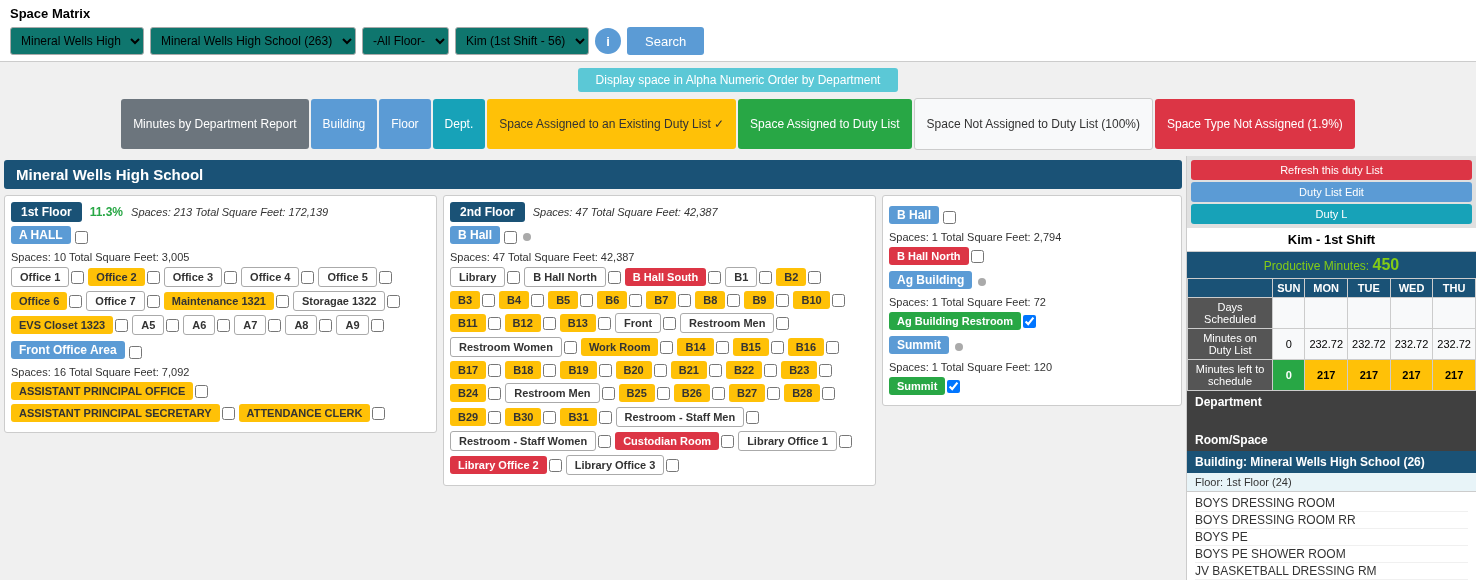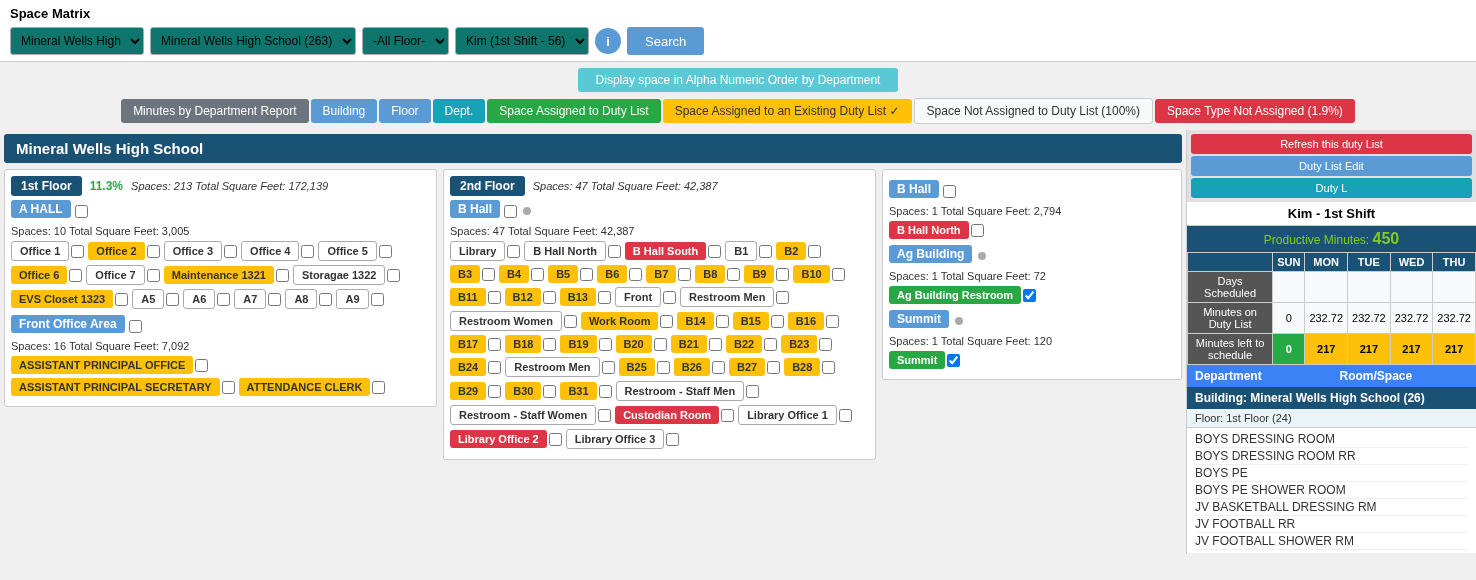--- a/index.html
+++ b/index.html
@@ -6,21 +6,21 @@
     body { background: #f0f0f0; }
     .top-bar { background: #fff; padding: 6px 10px; border-bottom: 1px solid #ccc; }
     .app-title { font-weight: bold; font-size: 13px; margin-bottom: 6px; }
     .top-controls { display: flex; gap: 6px; align-items: center; flex-wrap: wrap; }
     select { padding: 4px 6px; border: 1px solid #aaa; border-radius: 3px; background: #0f766e; font-size: 12px; height: 28px; }
     .info-btn { width: 26px; height: 26px; border-radius: 50%; background: #5b9bd5; border: none; color: white; font-weight: bold; cursor: pointer; font-size: 13px; }
     .search-btn { padding: 4px 18px; background: #5b9bd5; border: none; color: white; border-radius: 3px; cursor: pointer; font-size: 13px; height: 28px; }
     .alpha-btn-row { text-align: center; margin: 6px 0; }
     .alpha-btn { padding: 5px 18px; background: #5bc8d6; border: none; color: white; border-radius: 3px; cursor: pointer; font-size: 12px; }
     .tab-row { display: flex; align-items: center; justify-content: center; gap: 2px; margin: 4px 0 6px; flex-wrap: wrap; }
-    .tab-btn { padding: 5px 12px; border: none; cursor: pointer; border-radius: 3px; font-size: 12px; color: white; }
+    .tab-btn { padding: 18px 12px; border: none; cursor: pointer; border-radius: 3px; font-size: 12px; color: white; }
     .tab-dept-report { background: #6c757d; }
     .tab-building { background: #5b9bd5; }
     .tab-floor { background: #5b9bd5; }
     .tab-dept { background: #17a2b8; }
     .tab-assigned { background: #28a745; color: white; }
     .tab-existing { background: #ffc107; color: #333; }
     .tab-not-assigned { background: #f8f9fa; color: #333; border: 1px solid #ccc; }
     .tab-type-not-assigned { background: #dc3545; }
     .main-content { display: flex; gap: 0; }
     .left-panel { flex: 1; overflow-x: auto; padding: 4px; }
@@ -49,21 +49,21 @@
     .btn-duty { background: #17a2b8; }
     .kim-header { text-align: center; font-weight: bold; font-size: 13px; padding: 4px; background: #fff; border-bottom: 1px solid #ccc; }
     .productive-header { background: #1a5276; color: #84cc16; text-align: center; padding: 4px; font-size: 12px; }
     .prod-number { font-size: 16px; font-weight: bold; }
     .schedule-table { width: 100%; border-collapse: collapse; }
     .schedule-table th, .schedule-table td { border: 1px solid #ccc; padding: 3px 4px; text-align: center; font-size: 11px; }
     .schedule-table th { background: #1a5276; color: white; }
     .th-label { background: #555; color: white; text-align: left; padding: 3px 6px; }
     .td-yellow { background: #ffc107; font-weight: bold; }
     .td-green { background: #28a745; color: white; font-weight: bold; }
-    .dept-room-header { display: flex; gap: 0; background: #3b82f6; }
+    .dept-room-header { display: flex; gap: 16px; background: #404040; flex-direction: column; }
     .dept-room-header div { color: white; padding: 4px 8px; font-weight: bold; font-size: 12px; flex: 1; }
     .building-label { background: #1a5276; color: white; padding: 4px 8px; font-weight: bold; font-size: 12px; }
     .floor-label { background: #e8f4f8; color: #333; padding: 3px 8px; font-size: 11px; border-bottom: 1px solid #ccc; }
     .dept-row { display: flex; padding: 3px 8px; border-bottom: 1px solid #eee; background: #fff; }
     .dept-name { font-weight: bold; font-size: 11px; color: #333; width: 80px; flex-shrink: 0; }
     .room-list { font-size: 11px; color: #333; flex: 1; }
     .room-item { padding: 1px 0; border-bottom: 1px solid #f0f0f0; }
     .na-badge { background: #6c757d; color: white; padding: 2px 6px; border-radius: 3px; font-weight: bold; font-size: 12px; }
     .pct-orange { color: #e67e22; font-weight: bold; }
     .dot { display: inline-block; width: 8px; height: 8px; border-radius: 50%; background: #aaa; margin-left: 2px; }
@@ -93,22 +93,22 @@
 
 <div class="alpha-btn-row">
   <button class="alpha-btn">Display space in Alpha Numeric Order by Department</button>
 </div>
 
 <div class="tab-row">
   <button class="tab-btn tab-dept-report">Minutes by Department Report</button>
   <button class="tab-btn tab-building">Building</button>
   <button class="tab-btn tab-floor">Floor</button>
   <button class="tab-btn tab-dept">Dept.</button>
+  <button class="tab-btn tab-existing">Space Assigned to an Existing Duty List ✓</button>
   <button class="tab-btn tab-assigned">Space Assigned to Duty List</button>
-  <button class="tab-btn tab-existing">Space Assigned to an Existing Duty List ✓</button>
   <button class="tab-btn tab-not-assigned">Space Not Assigned to Duty List (100%)</button>
   <button class="tab-btn tab-type-not-assigned">Space Type Not Assigned (1.9%)</button>
 </div>
 
 <div class="main-content">
   <div class="left-panel">
     <div class="school-header">Mineral Wells High School</div>
     <div class="floors-row">
 
       <div class="floor-section">

